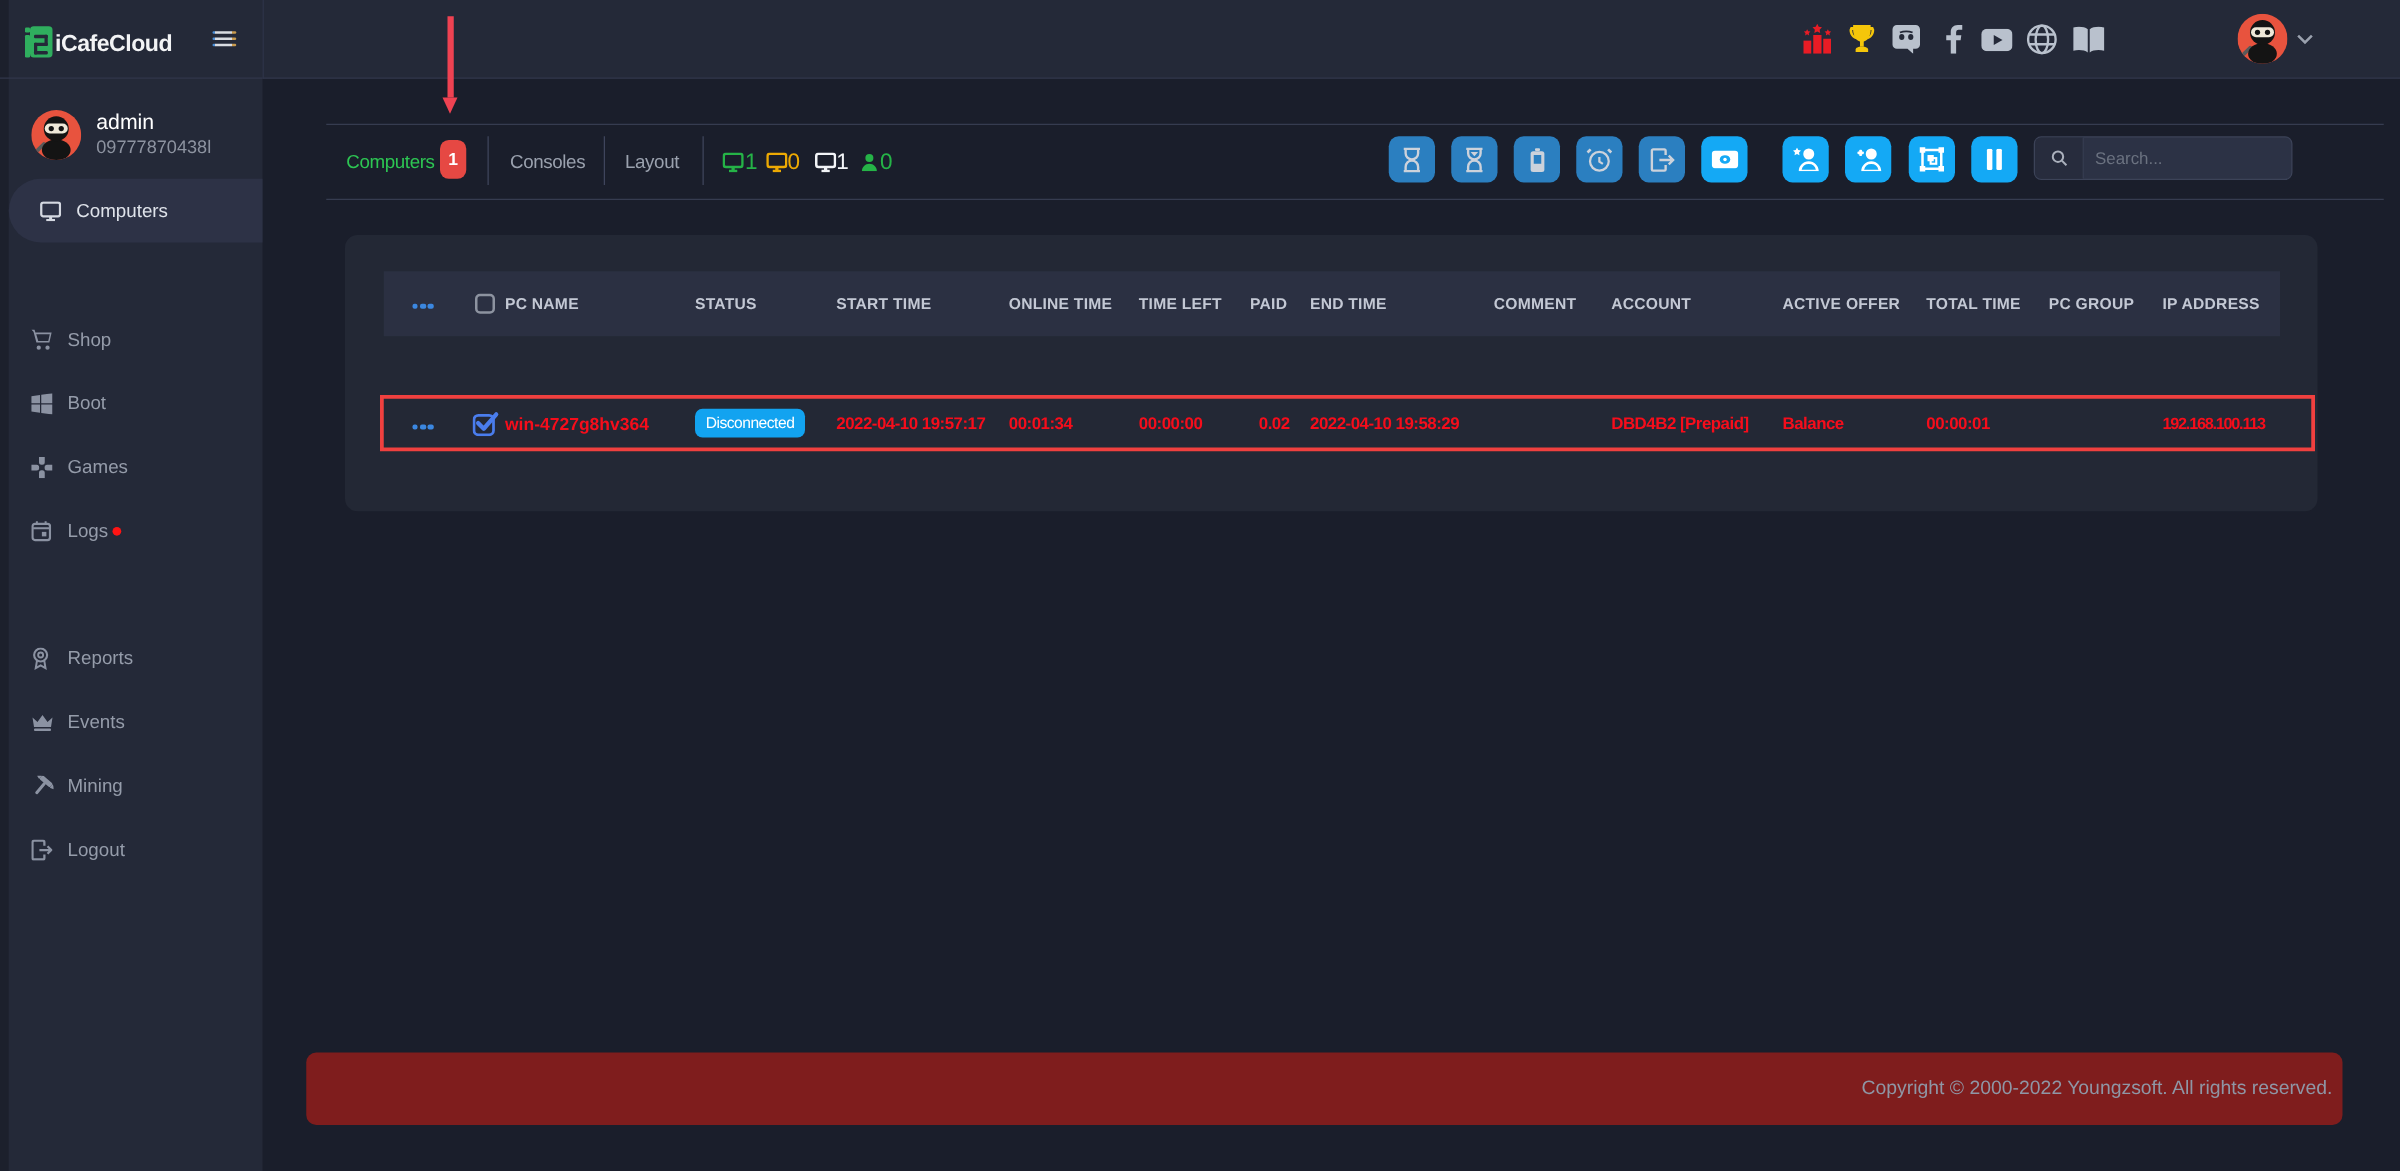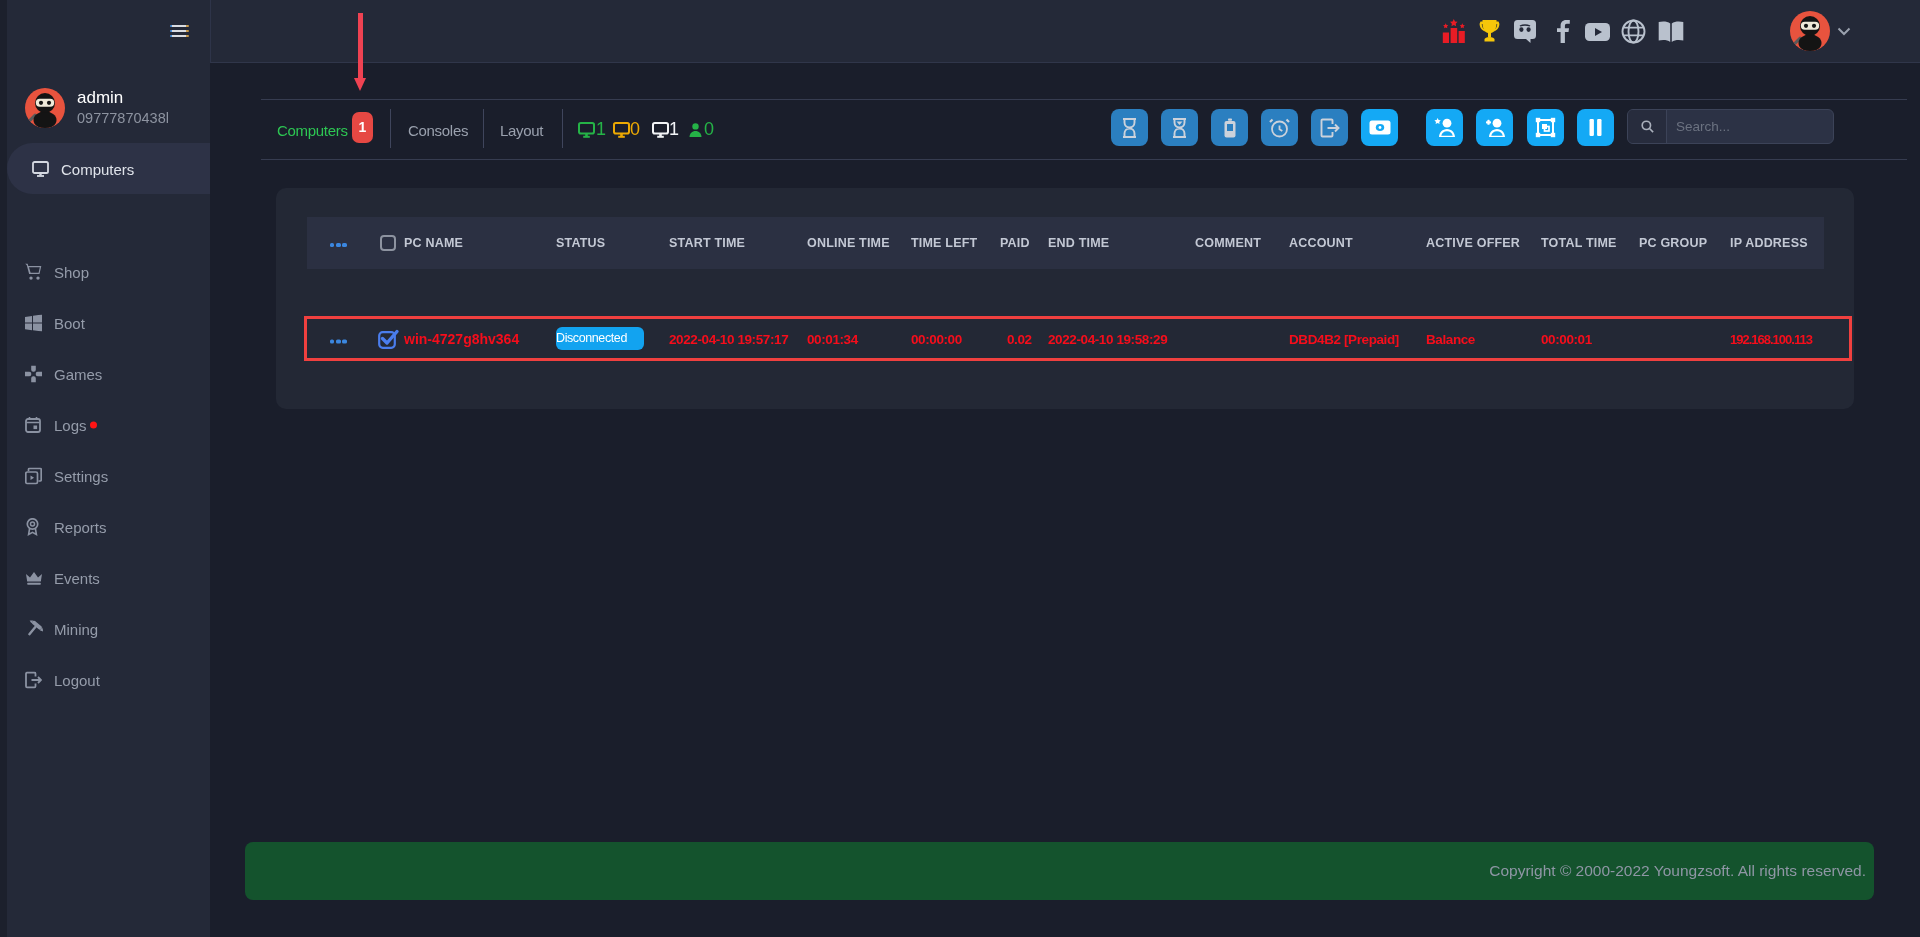--- a/index.html
+++ b/index.html
@@ -37,26 +37,26 @@
 #thead{position:absolute;left:31px;top:29px;width:1517px;height:52px;background:#2b3042;color:#c3c8d4;font-size:12.5px;font-weight:bold;letter-spacing:.2px}
 .cell{position:absolute;top:50%;transform:translateY(-50%);white-space:nowrap}
 .row{position:absolute;left:31px;width:1517px;height:46px}
 #row1{top:81px;color:#99a0af;font-size:14px;border-bottom:1px solid #2d3244}
 #row2{top:128px;color:#f60d1b;font-size:13.5px;letter-spacing:-0.4px;font-weight:bold}
 .dots{display:inline-flex;gap:1.8px}
 .dots i{width:4.4px;height:4.4px;border-radius:1.6px;background:#3b87e0}
 .dots.gray i{background:#5d6474}
 .cbx{width:16px;height:16px;border:2px solid #8d93a0;border-radius:4px}
 #offbadge{position:absolute;left:249px;top:11px;width:62px;height:24px;background:#f5f6f8;border-radius:7px;color:#333a50;font-size:13px;font-weight:normal;text-align:center;line-height:24px}
-#disbadge{position:absolute;left:249px;top:11px;width:88px;height:23px;background:#12a3f0;border-radius:6px;color:#fff;font-size:12.5px;font-weight:normal;text-align:left;line-height:23px}
+#disbadge{position:absolute;left:249px;top:11px;width:88px;height:23px;background:#12a3f0;border-radius:6px;color:#fff;font-size:12.5px;font-weight:normal;text-align:center;line-height:23px}
 #redrect{left:304px;top:316px;width:1548px;height:45px;border:3.5px solid #f0403f}
 #arrow{left:358px;top:13px;width:5px;height:65px;background:#ef4252}
 #arrowhead{left:354px;top:78px;width:0;height:0;border-left:6.5px solid transparent;border-right:6.5px solid transparent;border-top:13px solid #ef4252}
 
-#footer{left:245px;top:842px;width:1629px;height:58px;background:#14532d;border-radius:8px;color:#8f96a5;font-size:15.5px}
+#footer{left:245px;top:842px;width:1629px;height:58px;background:#7f1d1d;border-radius:8px;color:#8f96a5;font-size:15.5px}
 #footer span{position:absolute;right:8px;top:50%;transform:translateY(-50%)}
 </style>
 </head>
 <body>
 <div id="root">
   <div class="abs" id="topbar">
     <svg width="24" height="24" viewBox="0 0 24 24" style="position:absolute;left:1232px;top:19px">
       <g fill="#e81c25">
           <path d="M11.8 0 l1.2 2.4 2.6 .4 -1.9 1.9 .45 2.6 -2.35 -1.2 -2.35 1.2 .45 -2.6 -1.9 -1.9 2.6 -.4 z"></path>
           <path d="M3.7 4.3 l.8 1.6 1.8 .3 -1.3 1.3 .3 1.8 -1.6 -.85 -1.6 .85 .3 -1.8 L1.1 6.2 l1.8 -.3 z"></path>
@@ -111,20 +111,35 @@
         <circle cx="16" cy="14.8" r="2.1" fill="#141414"></circle>
         <circle cx="24" cy="14.8" r="2.1" fill="#141414"></circle>
       </g>
     </svg>
     <svg width="14" height="9" viewBox="0 0 14 9" fill="none" stroke="#9aa1ae" stroke-width="2" style="position:absolute;left:1627px;top:27px">
         <path d="M1.5 1.5 L7 7 L12.5 1.5"></path>
       </svg>
   </div>
   <div class="abs" id="sidebar">
     <div class="edge"></div>
+    <div id="logo-area">
+      <svg width="175" height="50" viewBox="0 0 175 50" style="position:absolute;left:14px;top:6px">
+        <rect x="10" y="15" width="18" height="25" rx="3" fill="#2fae5e"></rect>
+        <rect x="6" y="16" width="4" height="4" rx="1" fill="#2fae5e"></rect>
+        <rect x="6" y="22" width="4" height="18" rx="1" fill="#2fae5e"></rect>
+        <g fill="#242938">
+            <rect x="13.2" y="21.8" width="11" height="2.7" rx="1"></rect>
+            <rect x="21.6" y="21.8" width="2.6" height="9" rx="1"></rect>
+            <rect x="13.2" y="28.1" width="11" height="2.7" rx="1"></rect>
+            <rect x="13.2" y="28.1" width="2.6" height="9.4" rx="1"></rect>
+            <rect x="13.2" y="34.8" width="11" height="2.7" rx="1"></rect>
+          </g>
+        <text x="30" y="35" font-family="Liberation Sans,sans-serif" font-size="18.5" font-weight="bold" fill="#f2f3f5" letter-spacing="-0.4">iCafeCloud</text>
+      </svg>
+    </div>
     <svg width="40" height="40" viewBox="0 0 40 40" style="position:absolute;left:25px;top:88px">
       <circle cx="20" cy="20" r="20" fill="#e8533e"></circle>
       <clipPath id="avclip">
           <circle cx="20" cy="20" r="20"></circle>
         </clipPath>
       <g clip-path="url(#avclip)">
         <rect x="6" y="25" width="3" height="10" rx="1.5" transform="rotate(45 8 30)" fill="#5a5a5a"></rect>
         <ellipse cx="20" cy="32" rx="11.5" ry="8.5" fill="#141414"></ellipse>
         <circle cx="20" cy="15" r="10" fill="#141414"></circle>
         <rect x="10.8" y="10.8" width="18.4" height="8" rx="4" fill="#efe9d9"></rect>
@@ -164,28 +179,20 @@
       <span class="lbl">Games</span>
     </div>
     <div class="mitem" style="top:399px">
       <svg width="16" height="17" viewBox="0 0 16 17" fill="none" stroke="#8b92a2" stroke-width="1.8">
           <rect x="1" y="2.5" width="14" height="13" rx="2"></rect>
           <path d="M4.5 0.5 v3 M11.5 0.5 v3 M1.5 6 h13" stroke-width="1.6"></path>
           <rect x="8.5" y="9" width="3.6" height="3.6" fill="#8b92a2" stroke="none"></rect>
         </svg>
       <span class="lbl">Logs</span>
         <span class="reddot"></span>
-    </div>
-    <div class="mitem" style="top:450px">
-      <svg width="17" height="17" viewBox="0 0 17 17" fill="none" stroke="#8b92a2" stroke-width="1.7">
-          <path d="M3.5 3.5 v-1.7 a1 1 0 0 1 1 -1 h10.7 a1 1 0 0 1 1 1 v10.7 a1 1 0 0 1 -1 1 h-1.7" fill="none"></path>
-          <rect x="0.8" y="4.5" width="11.7" height="11.7" rx="1.6"></rect>
-          <path d="M5.5 8 l3.6 2.3 -3.6 2.3 z" fill="#8b92a2" stroke="none"></path>
-        </svg>
-      <span class="lbl">Settings</span>
     </div>
     <div class="mitem" style="top:501px">
       <svg width="15" height="18" viewBox="0 0 15 18" fill="none" stroke="#8b92a2" stroke-width="1.7">
           <circle cx="7.5" cy="6" r="5.2"></circle>
           <circle cx="7.5" cy="6" r="2" stroke-width="1.5"></circle>
           <path d="M4.6 10.5 L3.6 16.5 L7.5 14.3 L11.4 16.5 L10.4 10.5" stroke-width="1.6"></path>
         </svg>
       <span class="lbl">Reports</span>
     </div>
     <div class="mitem" style="top:552px">

